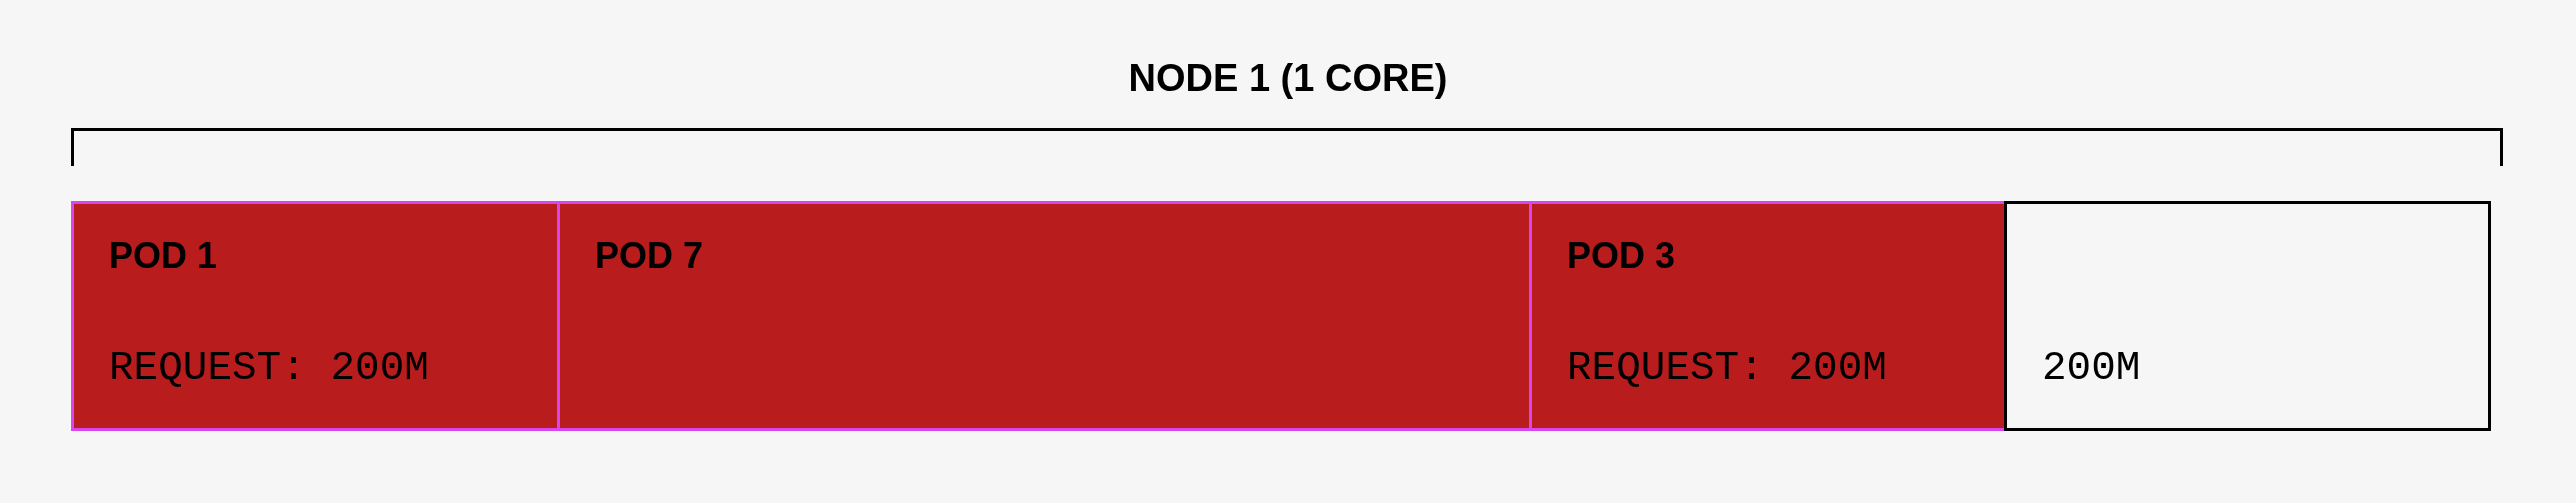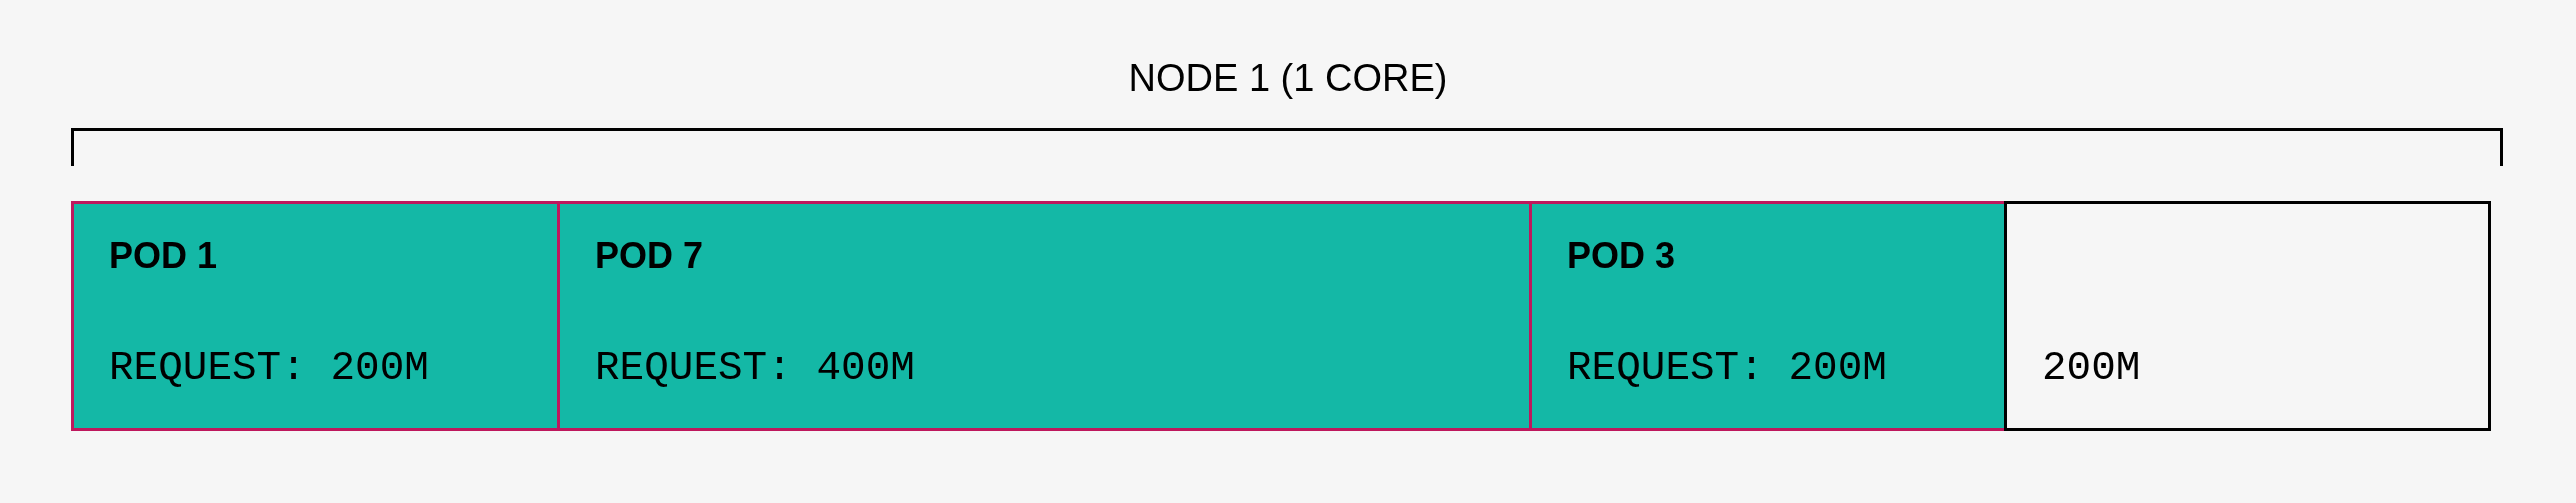--- a/index.html
+++ b/index.html
@@ -15,21 +15,21 @@
       font-family: "Liberation Sans", sans-serif;
       color: #000;
     }
     .title {
       position: absolute;
       left: 0;
       width: 2576px;
       top: 55px;
       text-align: center;
       font-family: "Liberation Sans", sans-serif;
-      font-weight: normal;
+      font-weight: bold;
       font-size: 38px;
       line-height: 46px;
       letter-spacing: 0px;
     }
     .bracket {
       position: absolute;
       left: 71px;
       top: 128px;
       width: 2432px;
       height: 38px;
@@ -44,22 +44,22 @@
       top: 201px;
       width: 2432px;
       height: 230px;
       display: flex;
       box-sizing: border-box;
     }
     .pod {
       position: relative;
       height: 230px;
       box-sizing: border-box;
-      background: #14b8a6;
-      border: 3px solid #be185d;
+      background: #b91c1c;
+      border: 3px solid #d946ef;
       margin-left: -3px;
     }
     .pod:first-child { margin-left: 0; }
     .pod.free {
       background: #f6f6f6;
       border: 3px solid #000;
       padding-left: 21px;
     }
     .pod-label {
       position: absolute;
@@ -87,21 +87,20 @@
 
 <div class="bracket"></div>
 
 <div class="pods">
   <div class="pod" style="width:489px;">
     <div class="pod-label">POD 1</div>
     <div class="pod-request">REQUEST: 200M</div>
   </div>
   <div class="pod" style="width:975px;">
     <div class="pod-label">POD 7</div>
-    <div class="pod-request">REQUEST: 400M</div>
   </div>
   <div class="pod" style="width:478px;">
     <div class="pod-label">POD 3</div>
     <div class="pod-request">REQUEST: 200M</div>
   </div>
   <div class="pod free" style="width:487px;">
     <div class="pod-request">200M</div>
   </div>
 </div>
 

